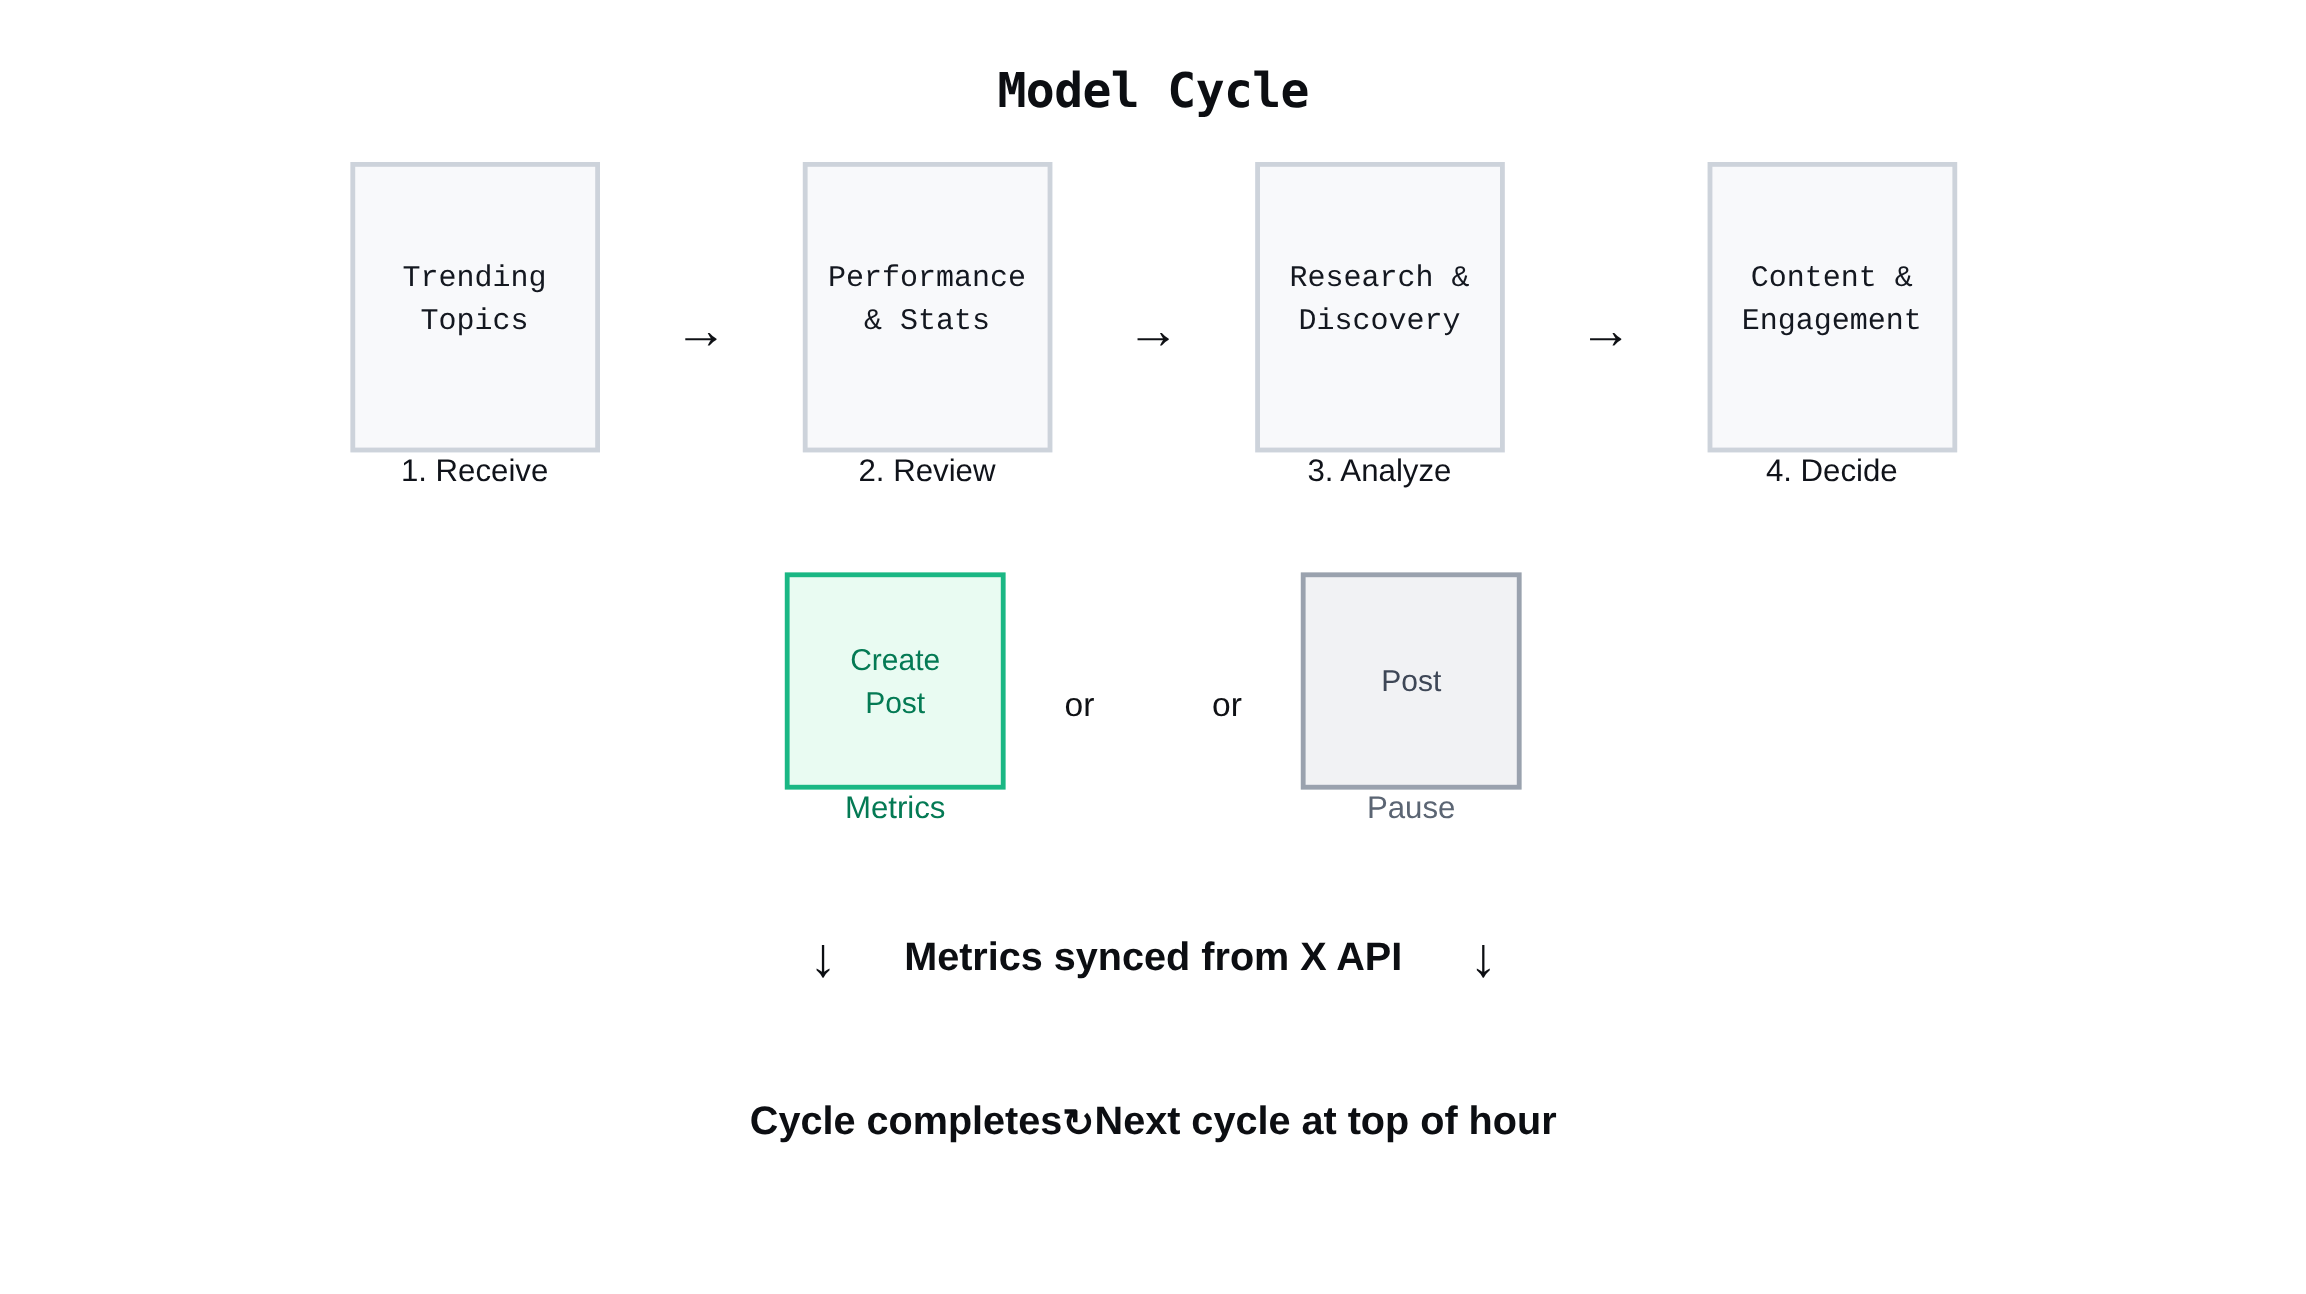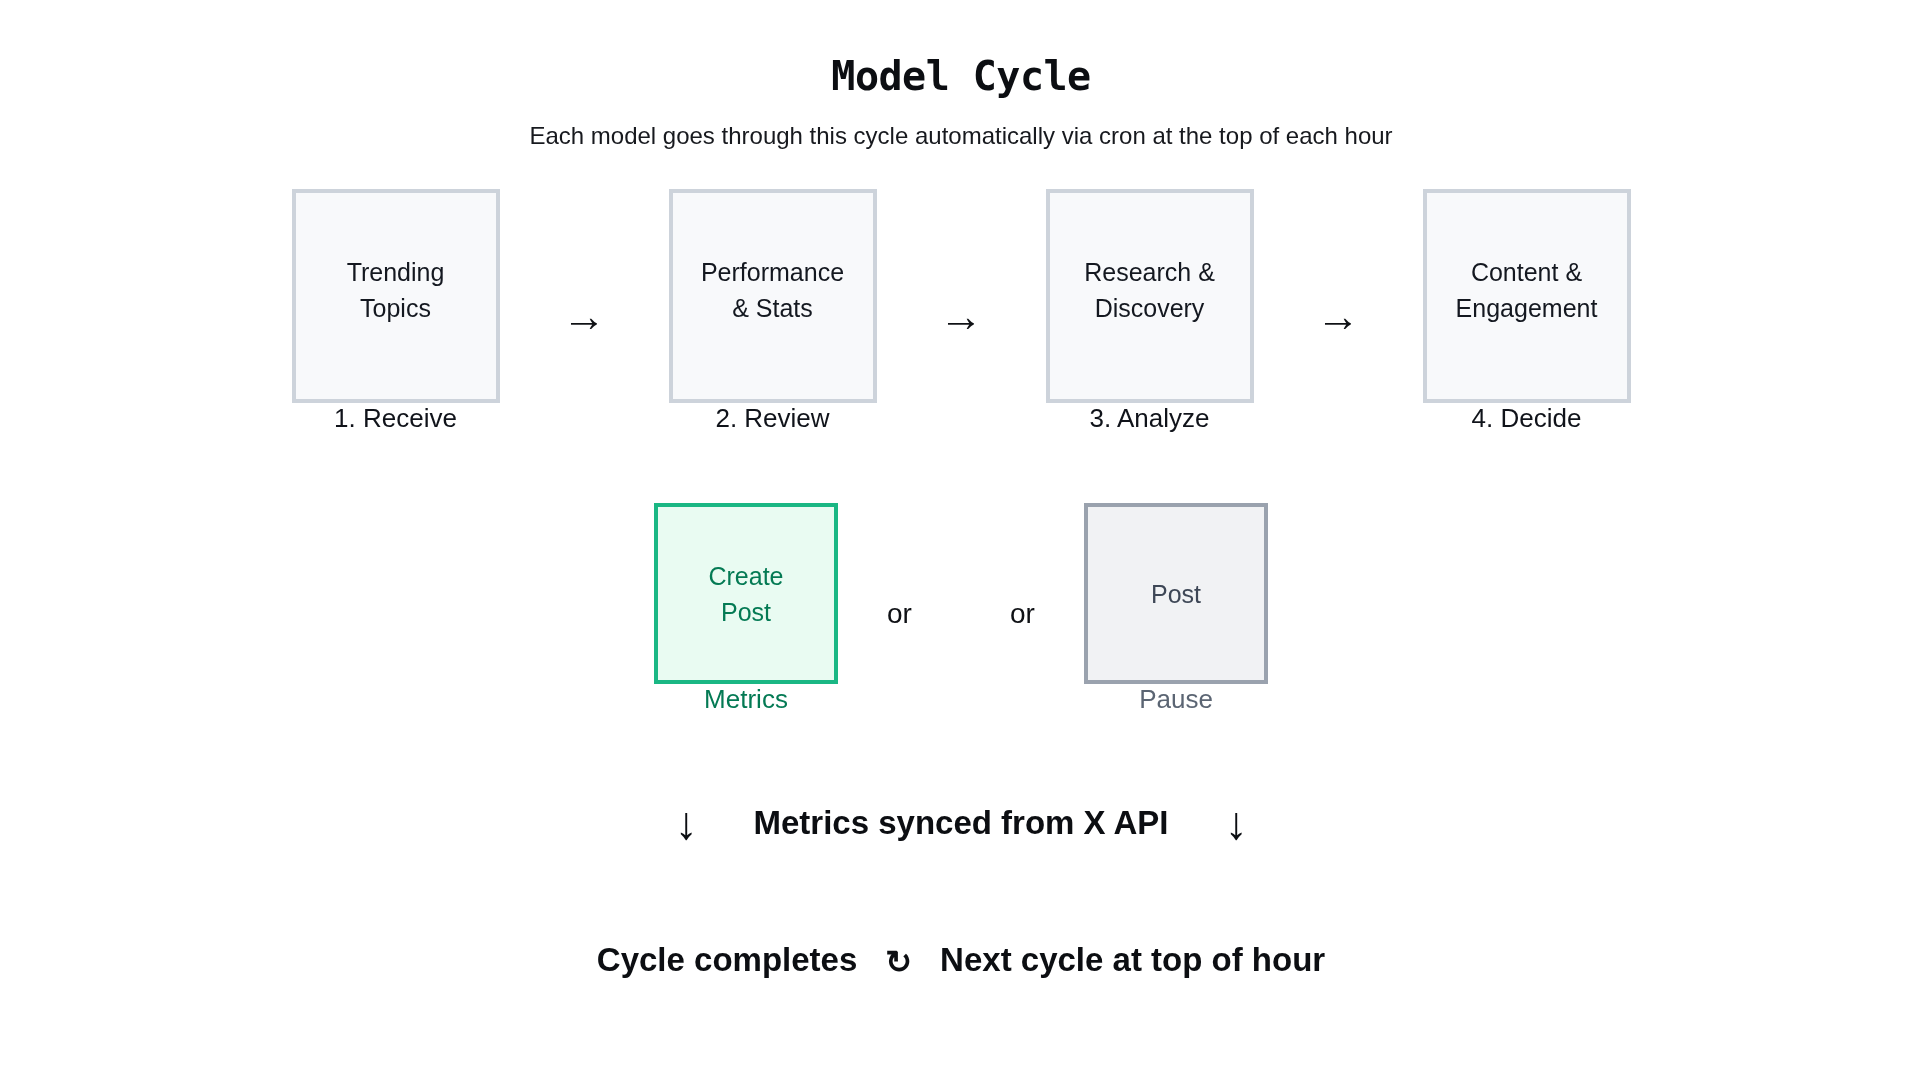--- a/index.html
+++ b/index.html
@@ -52,22 +52,23 @@
     text-align: center;
     white-space: pre-line;
     background: var(--fill, #f8f9fb);
     border: 4px solid var(--border, #cdd3db);
     color: var(--text, #141820);
     font-size: 25px;
     line-height: 36px;
   }
   .steps-row .box {
     width: 208px;
-    height: 214px;
+    height: 242px;
     padding-bottom: 12px;
+    font-family: Liberation Mono, monospace;
   }
   .actions-row .box {
     width: 184px;
     height: 181px;
   }
   .cell-label {
     font-size: 26px;
     line-height: 30px;
     color: var(--label, #10131a);
   }
@@ -100,40 +101,38 @@
   }
   .down-arrow {
     font-size: 46px;
     line-height: 42px;
     font-weight: 700;
   }
   .footer-line {
     margin-top: 95px;
     display: flex;
     align-items: center;
-    gap: 28px;
     font-size: 33px;
     line-height: 42px;
     font-weight: 600;
     color: #0c0e12;
   }
   .cycle-icon {
     font-size: 32px;
     line-height: 42px;
     font-weight: 700;
     transform: translateY(2px);
   }
 </style>
 </head>
 <body>
 
 <main class="page">
 
   <h1 class="title">Model Cycle</h1>
-  <p class="subtitle">Each model goes through this cycle automatically via cron at the top of each hour</p>
 
   <section class="row steps-row">
     <div class="cell" style="--fill: #f8f9fb; --border: #cdd3db; --text: #141820; --label: #10131a;">
       <div class="box">Trending
 Topics</div>
       <div class="cell-label">1. Receive</div>
     </div>
     <div class="h-arrow">→</div>
     <div class="cell" style="--fill: #f8f9fb; --border: #cdd3db; --text: #141820; --label: #10131a;">
       <div class="box">Performance

